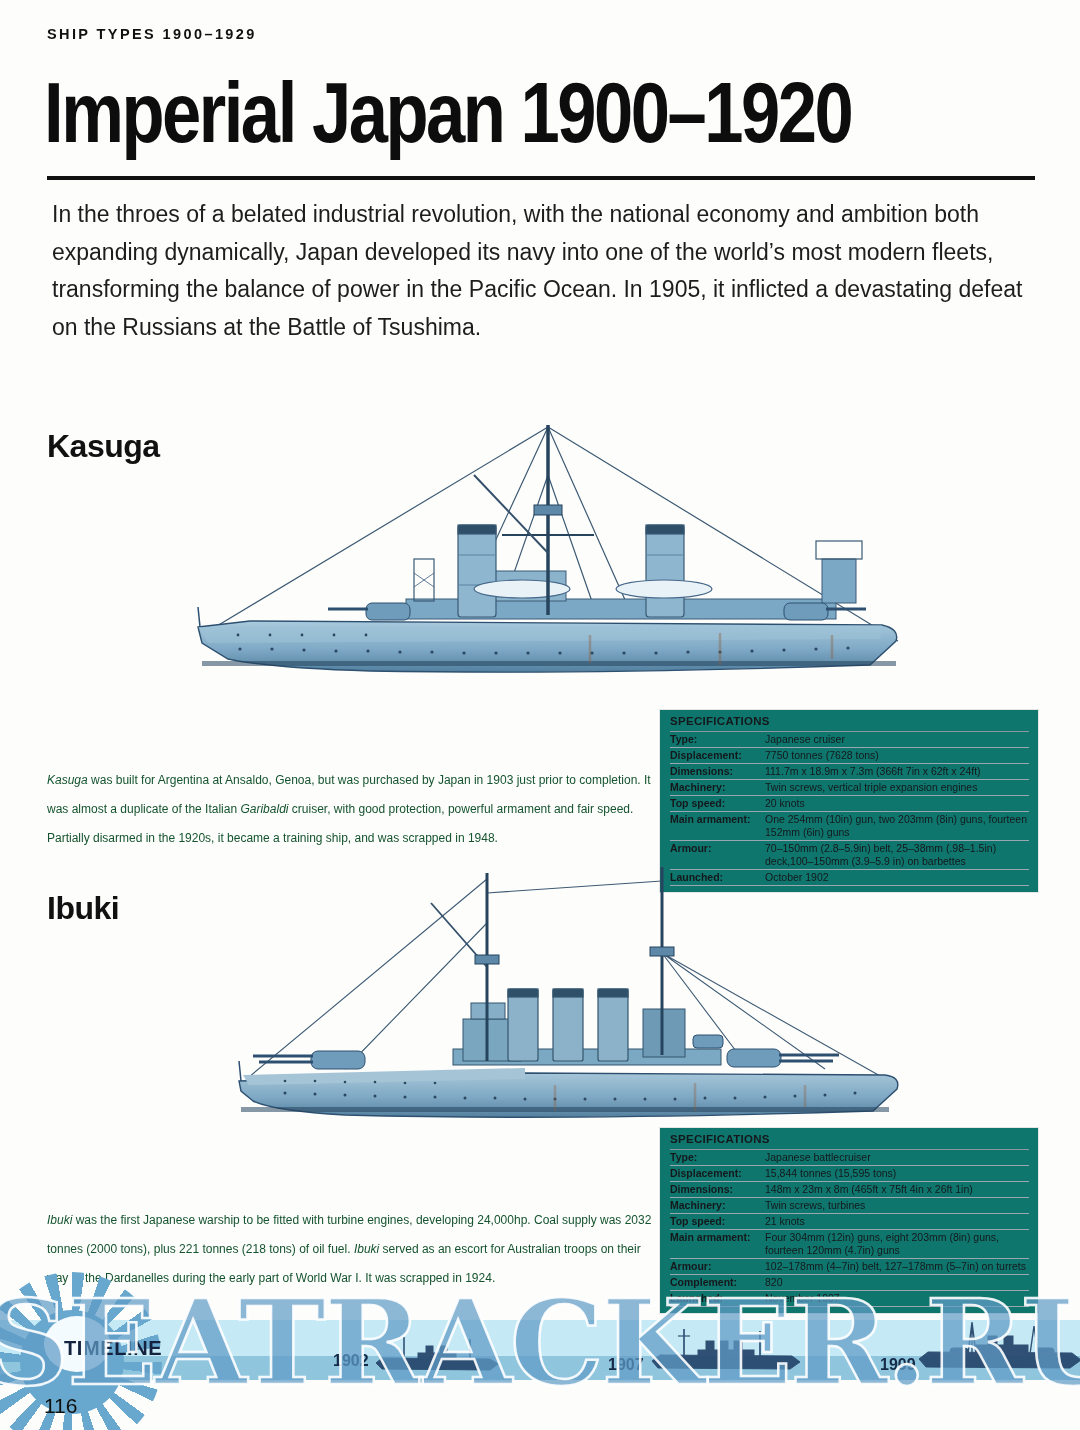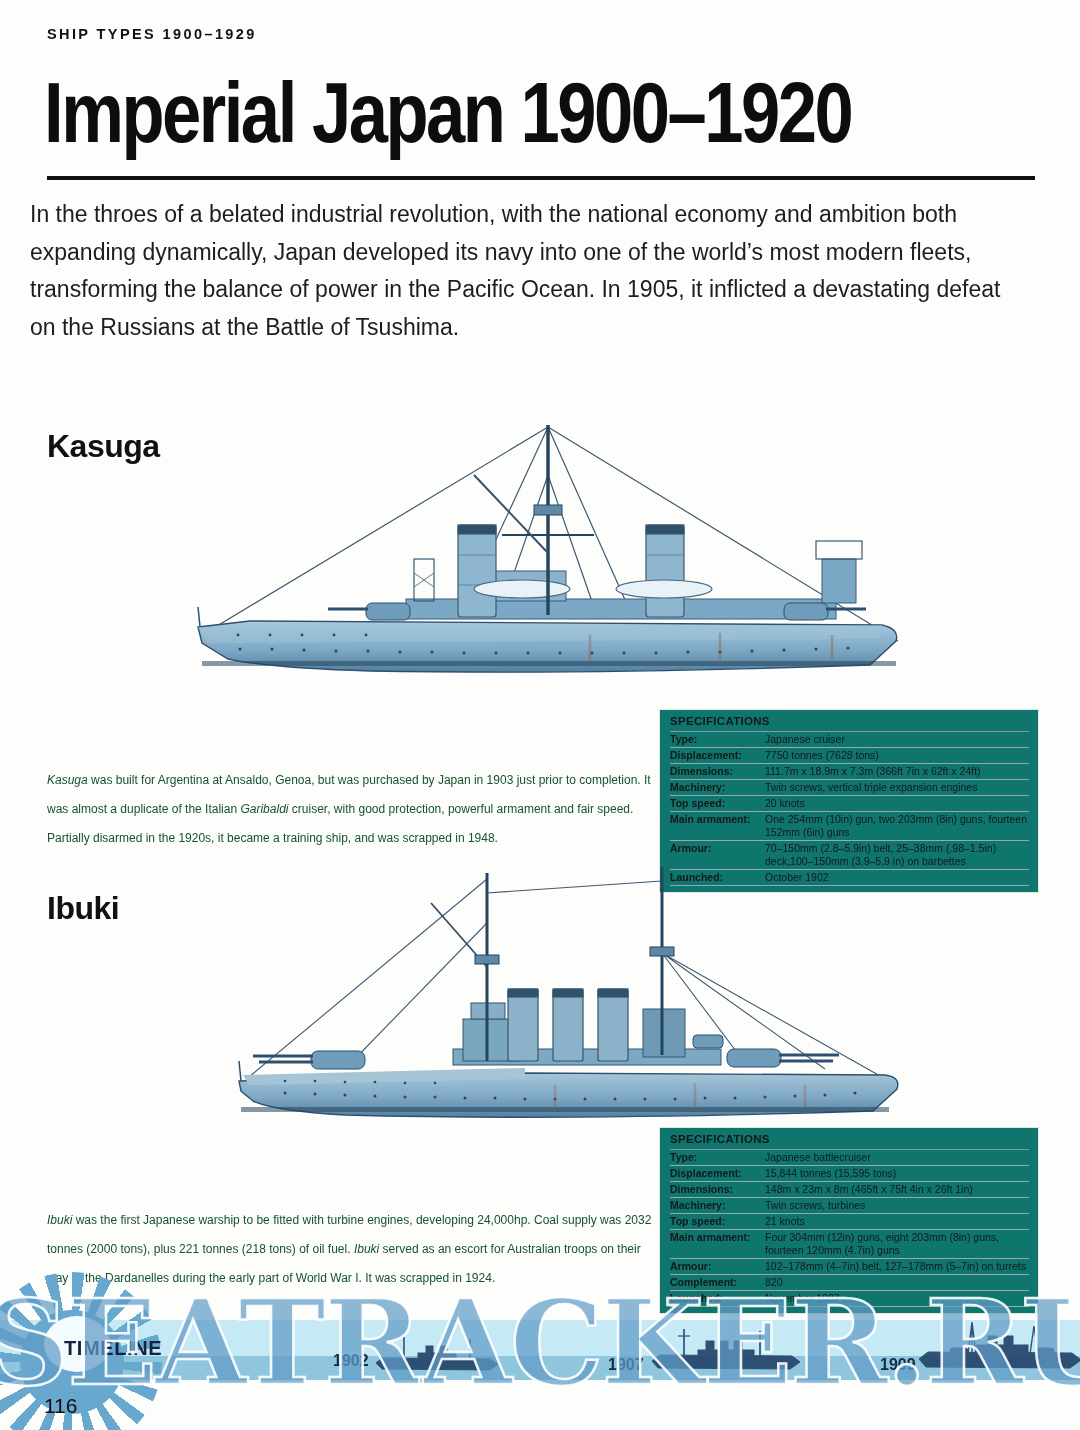--- a/index.html
+++ b/index.html
@@ -14,21 +14,21 @@
   }
   .title{
     position:absolute;left:44px;top:66px;margin:0;
     font-size:86px;line-height:92px;font-weight:bold;letter-spacing:-3px;
     transform:scaleX(.82);transform-origin:left top;color:#0d0d0d;white-space:nowrap;
   }
   .title-rule{
     position:absolute;left:47px;top:176px;width:988px;height:4px;background:#111;
   }
   .intro{
-    position:absolute;left:30px;top:196px;width:988px;margin:0;
+    position:absolute;left:52px;top:196px;width:988px;margin:0;
     font-size:23px;line-height:37.5px;color:#1d1d1d;
   }
   .sec-h{
     position:absolute;left:47px;margin:0;
     font-size:32px;line-height:36px;font-weight:bold;letter-spacing:-.5px;color:#111;
   }
   .kasuga-h{top:428px;}
   .ibuki-h{top:890px;}
   .ship-art{position:absolute;}
   .kasuga-art{left:70px;top:413px;}

